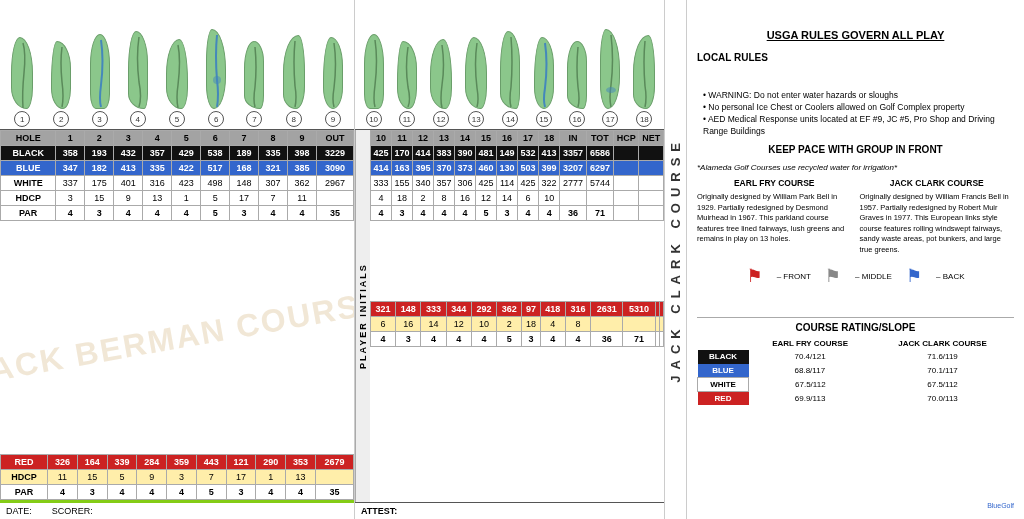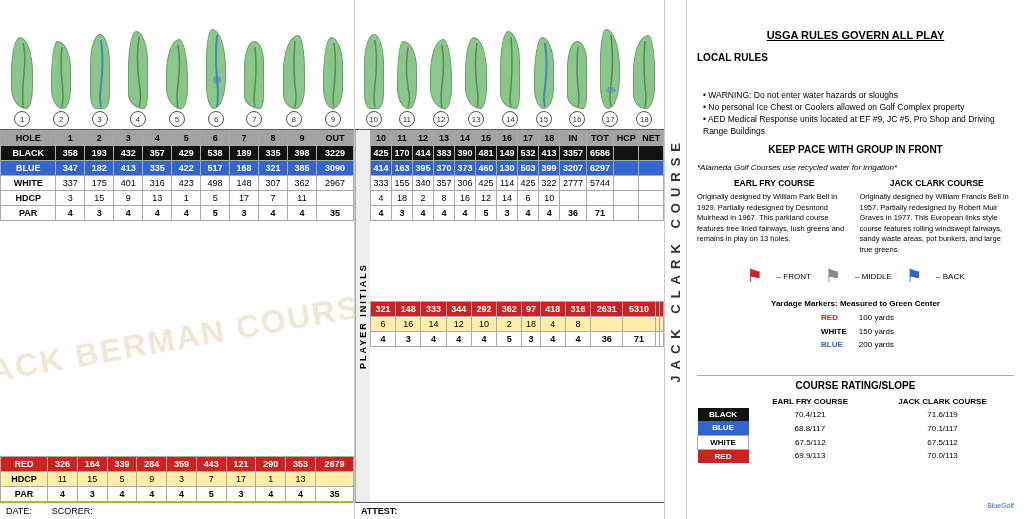--- a/index.html
+++ b/index.html
@@ -98,21 +98,21 @@
       font-size: 32px;
       font-weight: bold;
       color: rgba(200, 160, 90, 0.25);
       white-space: nowrap;
       pointer-events: none;
       letter-spacing: 2px;
     }
 
     
     .bottom-row {
-      border-top: 1px solid #84cc16;
+      border-top: 3px solid #84cc16;
       padding: 3px 6px;
       font-size: 9px;
       display: flex;
       gap: 20px;
     }
 
     
     .middle-panel {
       width: 310px;
       border-right: 1px solid #ccc;
@@ -796,39 +796,20 @@
 
     <div class="flag-indicators">
       <span style="color:#cc2222;font-size:18px;">⚑</span>
       <span class="flag-label">– FRONT</span>
       <span style="color:#888;font-size:18px;">⚑</span>
       <span class="flag-label">– MIDDLE</span>
       <span style="color:#3366cc;font-size:18px;">⚑</span>
       <span class="flag-label">– BACK</span>
     </div>
 
-    <div class="yardage-markers">
-      <div style="text-align:center;font-weight:bold;font-size:8px;margin-bottom:2px;">Yardage Markers:  Measured to Green Center</div>
-      <table style="margin:0 auto;">
-        <tbody>
-            <tr>
-          <td style="color:#cc2222;font-weight:bold;font-size:8px;padding:1px 8px;">RED</td>
-          <td style="font-size:8px;">100 yards</td>
-        </tr>
-        <tr>
-          <td style="font-weight:bold;font-size:8px;padding:1px 8px;">WHITE</td>
-          <td style="font-size:8px;">150 yards</td>
-        </tr>
-        <tr>
-          <td style="color:#3366cc;font-weight:bold;font-size:8px;padding:1px 8px;">BLUE</td>
-          <td style="font-size:8px;">200 yards</td>
-        </tr>
-      </tbody>
-        </table>
-    </div>
 
     <div class="course-rating">
       <h3>COURSE RATING/SLOPE</h3>
       <table class="rating-table">
         <tbody>
             <tr>
           <th></th>
           <th>EARL FRY COURSE</th>
           <th>JACK CLARK COURSE</th>
         </tr>

